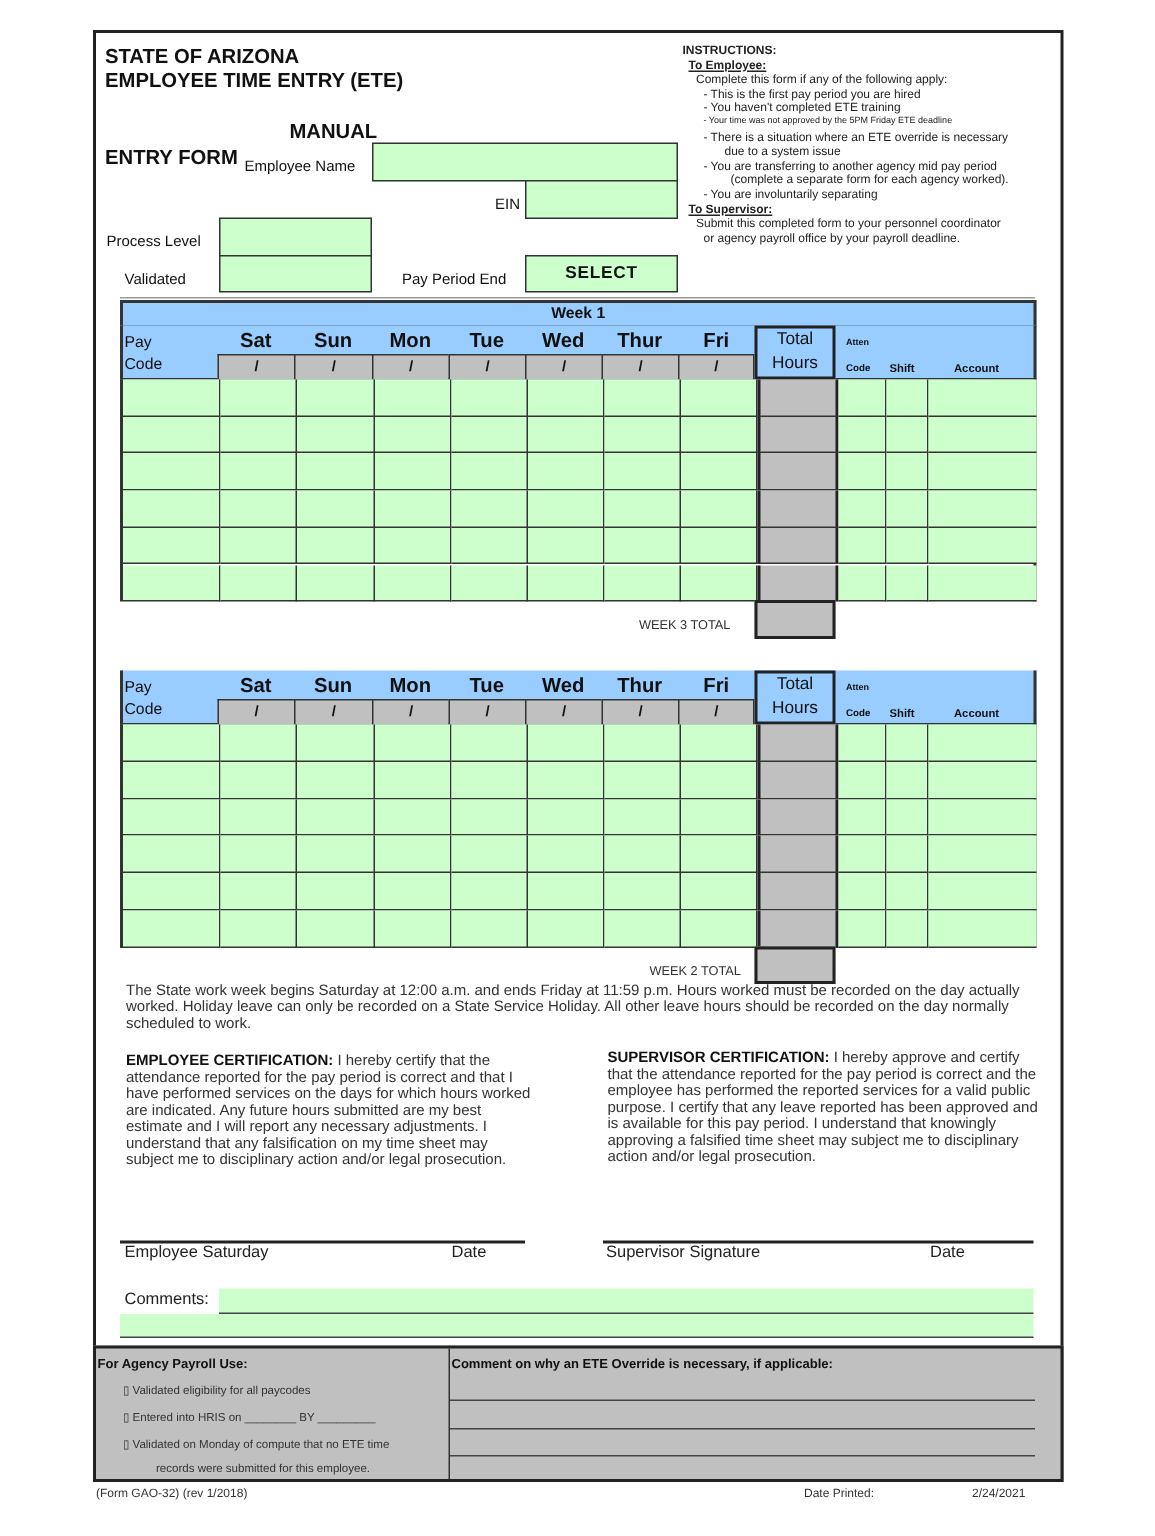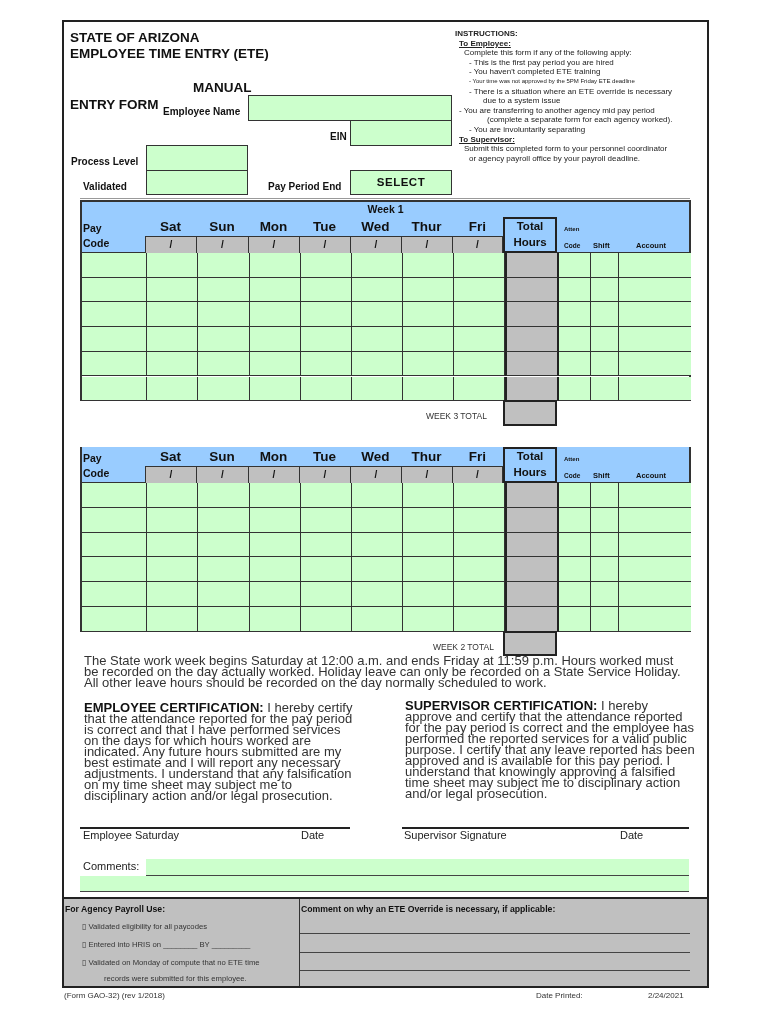--- a/index.html
+++ b/index.html
@@ -1,39 +1,39 @@
 <!DOCTYPE html>
 <html><head>
 <meta charset="utf-8">
 <style>
   * { box-sizing: border-box; margin: 0; padding: 0; }
   html, body { width: 770px; height: 1024px; background: #ffffff; overflow: hidden; }
   body { position: relative; font-family: "Liberation Sans", sans-serif; color: #111; }
   .abs { position: absolute; }
   .frame { position: absolute; left: 62px; top: 20px; width: 647px; height: 968px; border: 2px solid #222; }
   .title { font-weight: bold; font-size: 13.5px; line-height: 17px; }
-  .lbl { font-weight: bold; font-size: 10px; }
+  .lbl { font-weight: normal; font-size: 10px; }
   .green-box { background: #ccffcc; border: 1px solid #333; }
   .instr { font-size: 8px; line-height: 9.6px; color: #222; }
   .instr .h { font-weight: bold; }
   .instr .u { font-weight: bold; text-decoration: underline; }
   .instr .small { font-size: 6px; }
 
   
   .week { position: absolute; left: 80px; width: 611px; }
   .band { position: absolute; left: 0; top: 0; width: 611px; height: 18px; background: #99ccff; border: 2px solid #333; border-bottom: 1px solid #333; font-weight: bold; font-size: 10.5px; text-align: center; line-height: 15px; }
   .hdr { position: absolute; background: #99ccff; }
   .dayname { position: absolute; font-weight: bold; font-size: 13.5px; text-align: center; }
   .dateslot { position: absolute; background: #c0c0c0; border-left: 1px solid #333; border-top: 1px solid #333; font-size: 10px; font-weight: bold; text-align: center; line-height: 15px; }
   .cell { position: absolute; border-right: 1px solid #333; border-bottom: 1.5px solid #333; background: #ccffcc; }
   .cell.gray { background: #c0c0c0; }
   .small-hdr { position: absolute; font-weight: bold; font-size: 7.5px; }
   .total-box { position: absolute; background: #c0c0c0; border: 2px solid #222; }
 
-  .para { font-size: 13px; line-height: 11px; color: #333; }
+  .para { font-size: 10px; line-height: 11px; color: #333; }
   .para b { color: #111; }
   .sigline { position: absolute; border-top: 2px solid #222; }
   .siglbl { position: absolute; font-size: 11px; color: #222; }
 
   .gray-sec { position: absolute; left: 62px; top: 897px; width: 647px; height: 91px; background: #c0c0c0; border: 2px solid #222; }
   .gs-lbl { position: absolute; font-weight: bold; font-size: 8.7px; }
   .gs-item { position: absolute; font-size: 7.7px; color: #333; }
   .gs-line { position: absolute; border-top: 1px solid #444; }
   .footer { position: absolute; font-size: 8px; color: #333; }
 </style>
@@ -64,21 +64,21 @@
 
 <div class="abs instr" style="left:455px;top:29px;width:250px;">
   <div class="h">INSTRUCTIONS:</div>
   <div class="u" style="margin-left:4px;">To Employee:</div>
   <div style="margin-left:9px;">Complete this form if any of the following apply:</div>
   <div style="margin-left:14px;">- This is the first pay period you  are hired</div>
   <div style="margin-left:14px;">- You haven't completed ETE training</div>
   <div style="margin-left:14px;" class="small">- Your time was not approved by the 5PM Friday ETE deadline</div>
   <div style="margin-left:14px;">- There is a situation where an ETE override is necessary</div>
   <div style="margin-left:28px;">due to a system issue</div>
-  <div style="margin-left:4px;">- You are transferring to another agency mid pay period</div>
+  <div style="margin-left:14px;">- You are transferring to another agency mid pay period</div>
   <div style="margin-left:32px;">(complete a separate form for each agency worked).</div>
   <div style="margin-left:14px;">- You are involuntarily separating</div>
   <div class="u" style="margin-left:4px;">To Supervisor:</div>
   <div style="margin-left:9px;">Submit this completed form to your personnel coordinator</div>
   <div style="margin-left:14px;">or agency payroll office by your payroll deadline.</div>
 </div>
 
 <div class="abs" style="left:80px;top:198px;width:610px;border-top:1px solid #999;"></div>
 
 <div class="week" style="top:200px;height:192px;">

